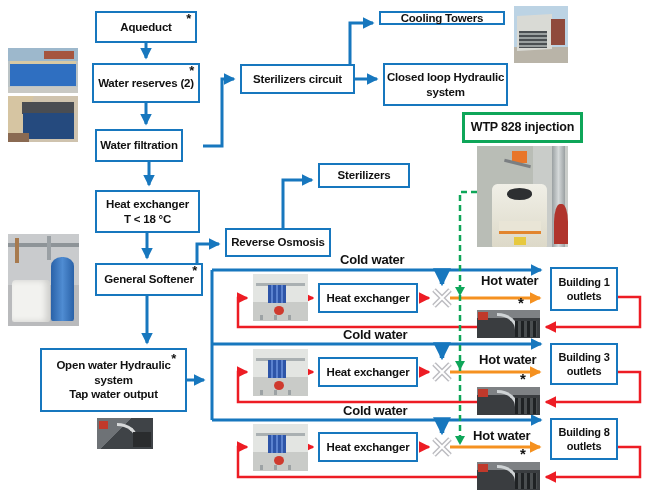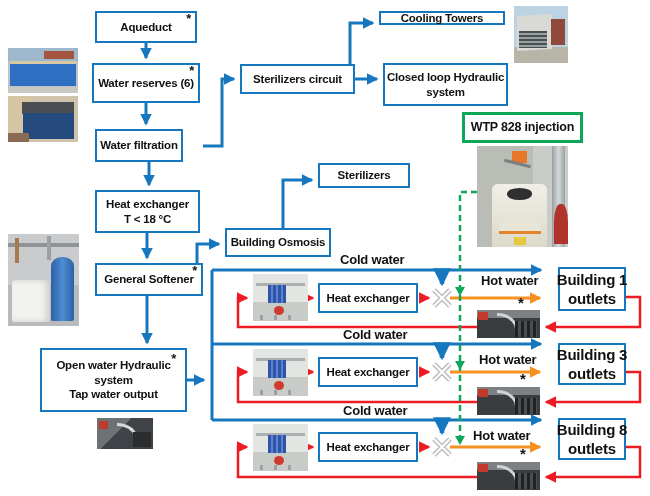--- a/index.html
+++ b/index.html
@@ -5,21 +5,21 @@
   html,body{margin:0;padding:0;background:#ffffff;}
   #canvas{position:relative;width:650px;height:496px;background:#ffffff;overflow:hidden;
           font-family:"Liberation Sans",sans-serif;}
   svg.lines{position:absolute;left:0;top:0;width:650px;height:496px;}
   .box{position:absolute;border:2.5px solid #1777be;background:#fff;color:#111;
        font-weight:bold;display:flex;flex-direction:column;align-items:center;justify-content:center;
        text-align:center;font-size:11.5px;line-height:1.3;box-sizing:border-box;letter-spacing:-0.2px;}
   .box .lbl{white-space:nowrap;}
   .box .ast{position:absolute;top:-1px;right:4px;font-size:13px;line-height:13px;}
   .green-box{border:3px solid #0ea659;font-size:12.5px;}
-  .building{font-size:15px;margin-left:8px;}
+  .building{font-size:11px;}
   .flabel{position:absolute;font-weight:bold;color:#111;font-size:13px;white-space:nowrap;letter-spacing:-0.2px;}
   .tap-ast{position:absolute;font-weight:bold;color:#111;font-size:15px;}
   
   .photo{position:absolute;overflow:hidden;}
   .photo span{position:absolute;display:block;}
   .p-reservoir{background:linear-gradient(180deg,#9db8cc 0 28%,#bcc4c6 28% 100%);}
   .p-reservoir .bldg{right:6%;top:6%;width:42%;height:18%;background:#a5553f;}
   .p-reservoir .bluewall{left:3%;top:28%;width:94%;height:50%;background:#2f6fc1;border-top:3px solid #d8c9a4;}
   .p-reservoir .ground{left:0;bottom:0;width:100%;height:14%;background:#c9c9c4;}
   .p-container{background:linear-gradient(110deg,#d6c5a2 0 30%,#cfc3ae 30% 100%);}
@@ -201,21 +201,21 @@
       <span class="redchip"></span>
       <span class="spout"></span>
       <span class="ridges"></span>
     </div>
 
   <div class="box" style="left:95px;top:11px;width:102px;height:32px">
     <span class="lbl">Aqueduct</span>
     <span class="ast">*</span>
   </div>
   <div class="box" style="left:92px;top:63px;width:108px;height:40px">
-    <span class="lbl">Water reserves (6)</span>
+    <span class="lbl">Water reserves (2)</span>
     <span class="ast">*</span>
   </div>
   <div class="box" style="left:95px;top:129px;width:88px;height:33px">
     <span class="lbl">Water filtration</span>
   </div>
   <div class="box" style="left:95px;top:190px;width:105px;height:43px">
     <span class="lbl">Heat exchanger</span>
     <span class="lbl">T &lt; 18 °C</span>
   </div>
   <div class="box" style="left:95px;top:263px;width:108px;height:33px">
@@ -235,21 +235,21 @@
     <span class="lbl">Cooling Towers</span>
   </div>
   <div class="box" style="left:383px;top:63px;width:125px;height:43px">
     <span class="lbl">Closed loop Hydraulic</span>
     <span class="lbl">system</span>
   </div>
   <div class="box" style="left:318px;top:163px;width:92px;height:25px">
     <span class="lbl">Sterilizers</span>
   </div>
   <div class="box" style="left:225px;top:228px;width:106px;height:29px">
-    <span class="lbl">Building Osmosis</span>
+    <span class="lbl">Reverse Osmosis</span>
   </div>
   <div class="box green-box" style="left:462px;top:112px;width:121px;height:31px">
     <span class="lbl">WTP 828 injection</span>
   </div>
 
   <div class="box" style="left:318px;top:283px;width:100px;height:30px">
     <span class="lbl">Heat exchanger</span>
   </div>
   <div class="box" style="left:318px;top:357px;width:100px;height:30px">
     <span class="lbl">Heat exchanger</span>

